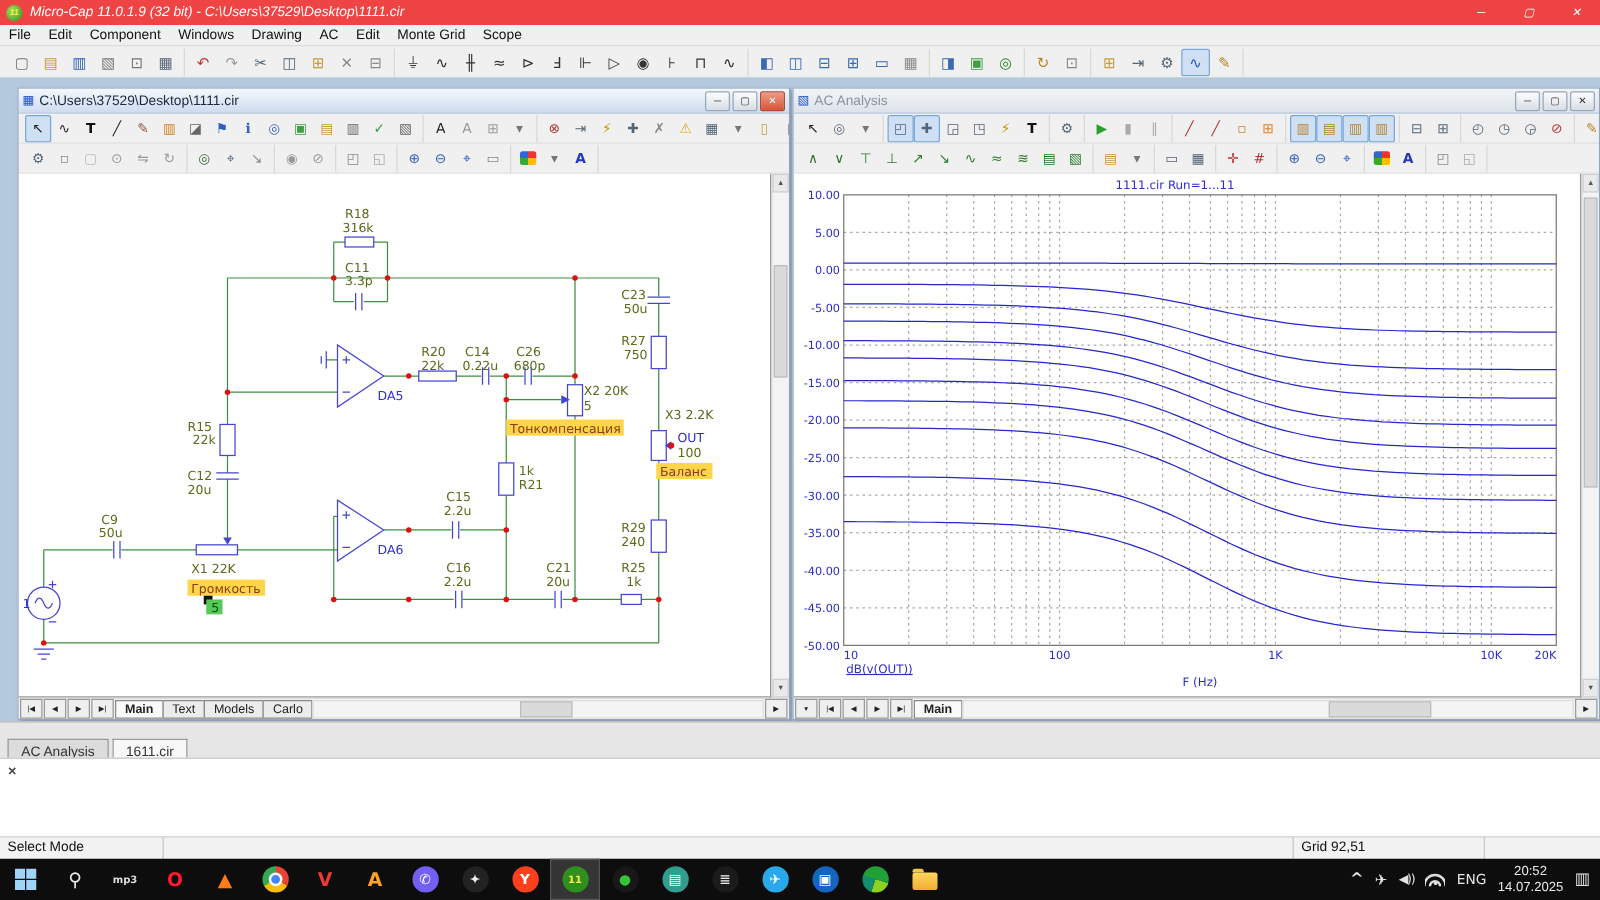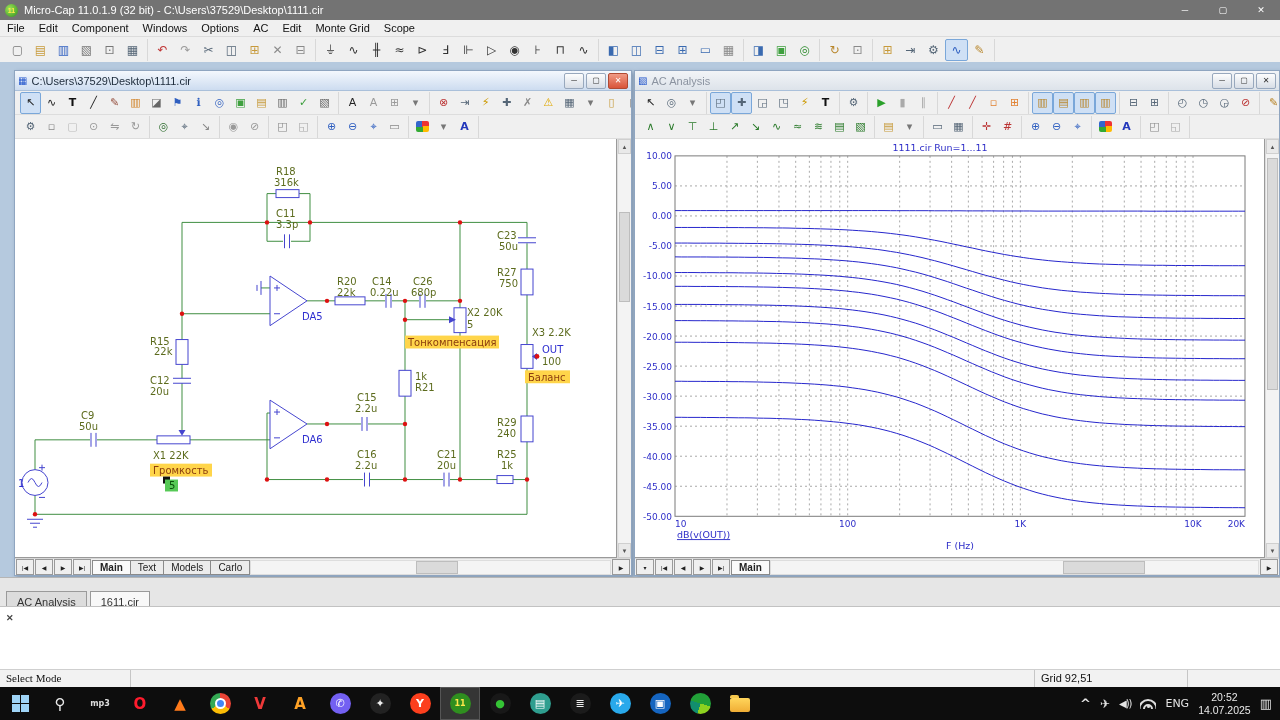--- a/index.html
+++ b/index.html
@@ -1,19 +1,19 @@
 <!DOCTYPE html>
 <html><head>
 <meta charset="utf-8">
 <style>
   html,body{margin:0;padding:0;background:#000;}
   body{width:1280px;height:720px;overflow:hidden;font-family:"Liberation Sans",sans-serif;}
   .app{position:relative;width:1280px;height:720px;background:#d6e3f0;overflow:hidden;}
   
-  .titlebar{position:absolute;top:0;left:0;right:0;height:20px;background:#737373;color:#fff;display:flex;align-items:center;gap:6px;padding-left:5px;font-size:11px;}
+  .titlebar{position:absolute;top:0;left:0;right:0;height:20px;background:#ef4444;color:#fff;display:flex;align-items:center;gap:6px;padding-left:5px;font-size:11px;font-style:italic;}
   .mc-logo{width:13px;height:13px;border-radius:50%;background:radial-gradient(circle at 35% 35%,#9ee455,#2f8f1f);color:#ffe84a;font-size:7px;font-weight:bold;display:flex;align-items:center;justify-content:center;flex:0 0 auto;}
   .win-controls{margin-left:auto;display:flex;height:100%;}
   .win-btn{width:38px;height:100%;display:flex;align-items:center;justify-content:center;font-size:9px;color:#fff;}
   
   .menubar{position:absolute;top:20px;left:0;right:0;height:16px;background:#f0f0f0;border-bottom:1px solid #dcdcdc;display:flex;align-items:center;font-size:11px;color:#111;}
   .menu-item{padding:0 7px;height:100%;display:flex;align-items:center;}
   
   .toolbar-main{position:absolute;top:37px;left:0;right:0;height:25px;background:#f0f0f0;border-bottom:1px solid #cfcfcf;display:flex;align-items:center;padding-left:3px;overflow:hidden;}
   .tb-group{display:flex;align-items:center;height:22px;padding:0 3px;border-right:1px solid #d8d8d8;}
   .tbi{width:21px;height:20px;display:flex;align-items:center;justify-content:center;font-size:12px;color:#444;border:1px solid transparent;border-radius:2px;font-family:"DejaVu Sans",sans-serif;flex:0 0 auto;}
@@ -48,21 +48,21 @@
   .hsb-track{flex:1;height:13px;background:#f4f4f4;border:1px solid #ddd;position:relative;margin:0 1px;}
   .hsb-thumb{position:absolute;top:0;height:11px;background:#dadada;border:1px solid #bdbdbd;}
   
   .doctabs{position:absolute;top:577px;left:0;right:0;height:29px;background:#e6e6e6;border-top:1px solid #b5b5b5;padding:6px 0 0 6px;display:flex;align-items:flex-end;font-size:11px;}
   .doctab{height:20px;line-height:20px;padding:0 10px;border:1px solid #9a9a9a;background:#dcdcdc;color:#333;margin-right:3px;}
   .doctab.active{background:#f8f8f8;border-bottom-color:#f8f8f8;}
   .bottom-panel{position:absolute;top:606px;left:0;right:0;height:63px;background:#fff;border:1px solid #c2c2c2;border-left:none;border-right:none;}
   .panel-close{display:inline-block;margin:3px 0 0 6px;font-size:9px;color:#444;font-weight:bold;}
   .statusbar{position:absolute;top:669px;left:0;right:0;height:18px;background:#f2f2f2;border-top:1px solid #cfcfcf;display:flex;align-items:stretch;font-size:11px;color:#111;}
   .sb-cell{border-right:1px solid #c6c6c6;padding:2px 6px;white-space:nowrap;}
-  .sb-mode{width:118px;font-family:Liberation Serif, serif;}
+  .sb-mode{width:118px;}
   .sb-area{width:248px;}
   .sb-fill{flex:1;}
   .sb-grid{width:140px;}
   .sb-tail{width:80px;border-right:none;}
   
   .taskbar{position:absolute;top:687px;left:0;right:0;height:33px;background:#0d0d0d;display:flex;align-items:center;color:#e8e8e8;}
   .task-icons{display:flex;align-items:center;height:100%;}
   .task-slot{width:40px;height:33px;display:flex;align-items:center;justify-content:center;position:relative;}
   .task-slot.active{background:#353535;box-shadow:inset 0 0 0 1px #555;}
   .tglyph{font-size:15px;font-family:"DejaVu Sans",sans-serif;}
@@ -112,21 +112,21 @@
       <span class="win-btn">▢</span>
       <span class="win-btn">✕</span>
     </div>
   </div>
 
   <div class="menubar" id="menubar">
       <span class="menu-item">File</span>
       <span class="menu-item">Edit</span>
       <span class="menu-item">Component</span>
       <span class="menu-item">Windows</span>
-      <span class="menu-item">Options</span>
+      <span class="menu-item">Drawing</span>
       <span class="menu-item">AC</span>
       <span class="menu-item">Edit</span>
       <span class="menu-item">Monte Grid</span>
       <span class="menu-item">Scope</span>
     </div>
 
   <div class="toolbar-main">
       <div class="tb-group">
         <span class="tbi" style="color: rgb(119, 119, 119);">▢</span>
         <span class="tbi" style="color: rgb(199, 154, 59);">▤</span>

